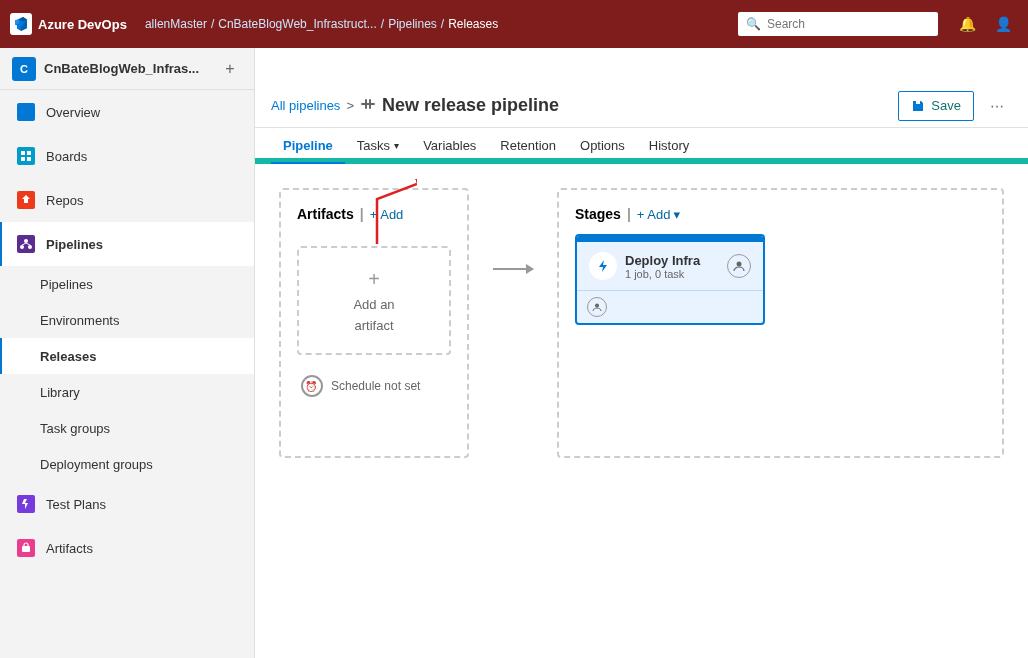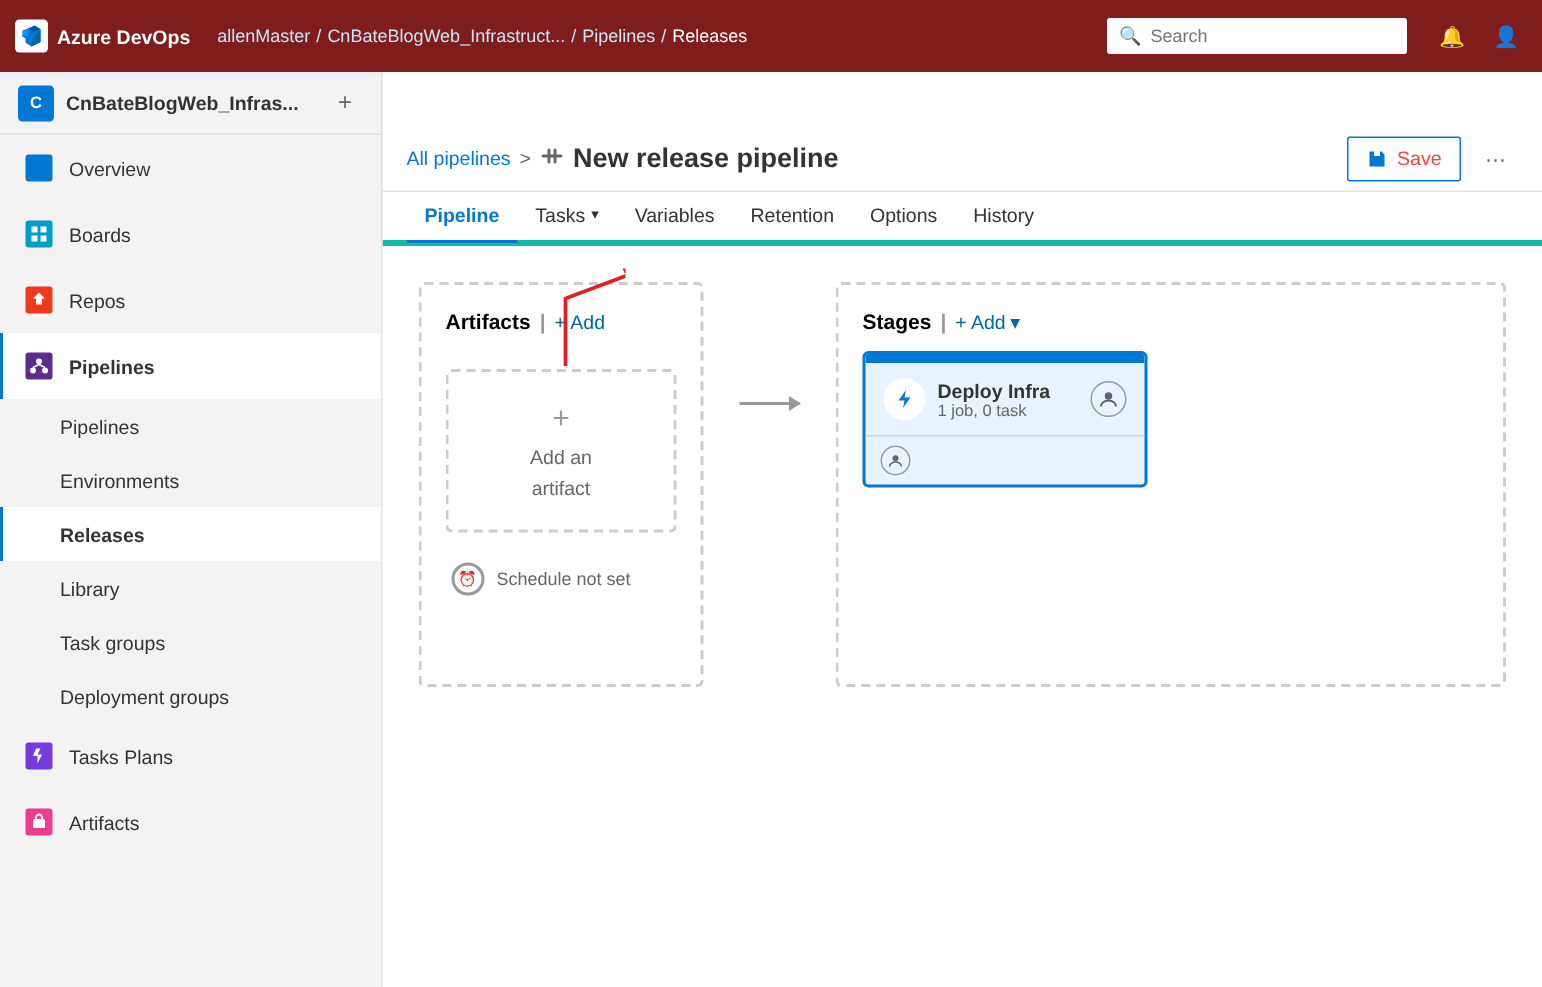--- a/index.html
+++ b/index.html
@@ -37,25 +37,25 @@
 
     
     .content { flex: 1; display: flex; flex-direction: column; overflow: hidden; margin-top: 36px; }
 
     
     .content-header { padding: 8px 16px; border-bottom: 1px solid #e0e0e0; display: flex; align-items: center; gap: 8px; height: 44px; }
     .breadcrumb-main { display: flex; align-items: center; gap: 6px; font-size: 13px; color: #0078d4; }
     .breadcrumb-main .sep { color: #666; }
     .pipeline-title { font-size: 18px; font-weight: 600; color: #333; display: flex; align-items: center; gap: 8px; }
     .header-spacer { flex: 1; }
-    .save-btn { display: flex; align-items: center; gap: 6px; padding: 4px 12px; border: 1px solid #0078d4; background: #fff; color: #ef4444; font-size: 13px; cursor: pointer; border-radius: 2px; height: 30px; }
+    .save-btn { display: flex; align-items: center; gap: 6px; padding: 4px 12px; border: 1px solid #0078d4; background: #fff; color: #0f766e; font-size: 13px; cursor: pointer; border-radius: 2px; height: 30px; }
     .header-icon-btn { width: 30px; height: 30px; display: flex; align-items: center; justify-content: center; cursor: pointer; color: #666; font-size: 14px; border-radius: 2px; }
 
     
-    .tabs { display: flex; align-items: center; padding: 0 16px; border-bottom: 4px solid #14b8a6; height: 36px; }
+    .tabs { display: flex; align-items: flex-start; padding: 0 16px; border-bottom: 6px solid #14b8a6; height: 36px; }
     .tab { padding: 0 12px; height: 36px; display: flex; align-items: center; font-size: 13px; color: #333; cursor: pointer; border-bottom: 2px solid transparent; gap: 4px; }
     .tab.active { color: #0078d4; border-bottom: 2px solid #0078d4; font-weight: 600; }
     .tab-caret { font-size: 10px; }
 
     
     .canvas { flex: 1; padding: 24px; overflow: auto; background: #fff; }
     .pipeline-canvas { display: flex; gap: 24px; align-items: flex-start; min-height: 300px; }
 
     
     .artifacts-box { width: 190px; border: 2px dashed #ccc; border-radius: 4px; padding: 16px; min-height: 270px; display: flex; flex-direction: column; gap: 12px; }
@@ -208,21 +208,21 @@
     </div>
 
     <div class="sidebar-item">
       <div class="sidebar-icon">
         <div style="width:18px;height:18px;background:#773adc;border-radius:2px;display:flex;align-items:center;justify-content:center;">
           <svg width="12" height="12" viewBox="0 0 12 12">
               <path d="M4 1L2 6H5V11L8 5H5L7 1H4Z" fill="white"></path>
             </svg>
         </div>
       </div>
-      <span class="sidebar-label">Tasks Plans</span>
+      <span class="sidebar-label">Test Plans</span>
     </div>
 
     <div class="sidebar-item">
       <div class="sidebar-icon">
         <div style="width:18px;height:18px;background:#e83e8c;border-radius:2px;display:flex;align-items:center;justify-content:center;">
           <svg width="12" height="12" viewBox="0 0 12 12">
               <rect x="2" y="4" width="8" height="6" rx="1" fill="white"></rect>
               <path d="M4 4V3C4 2 5 1 6 1C7 1 8 2 8 3V4" stroke="white" stroke-width="1.2" fill="none"></path>
             </svg>
         </div>

